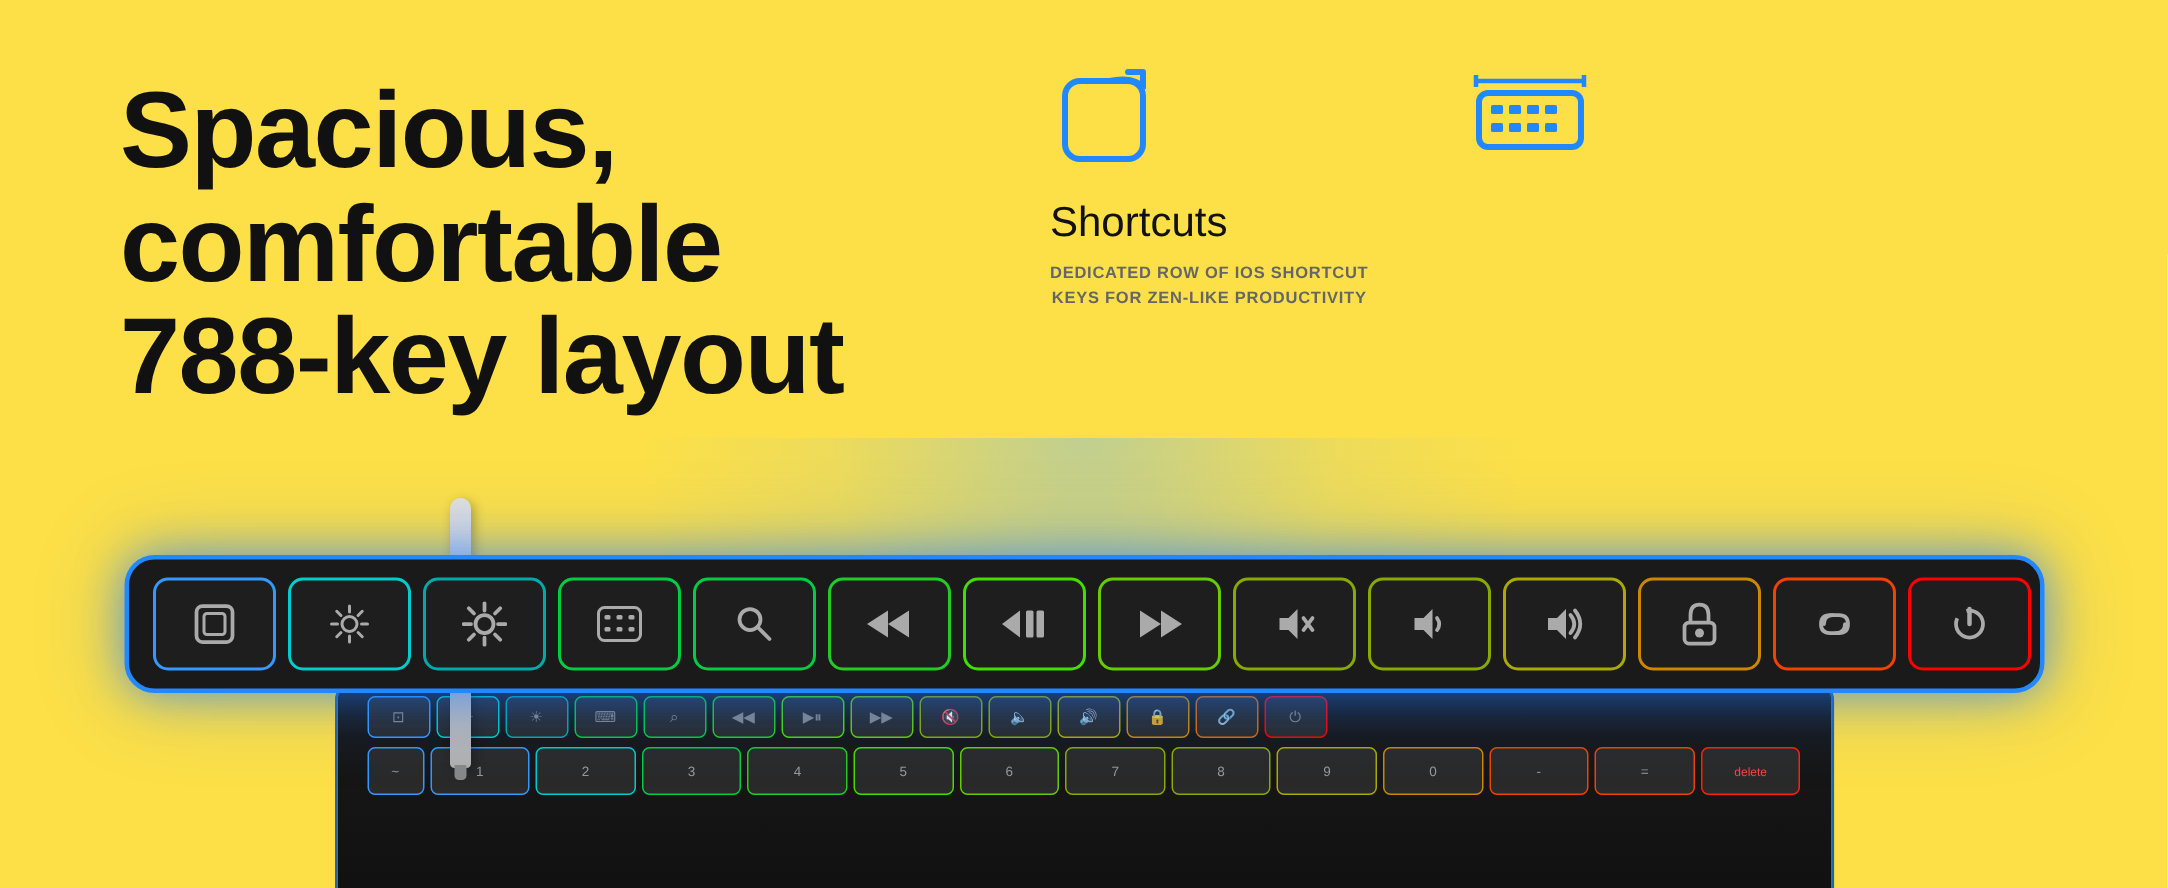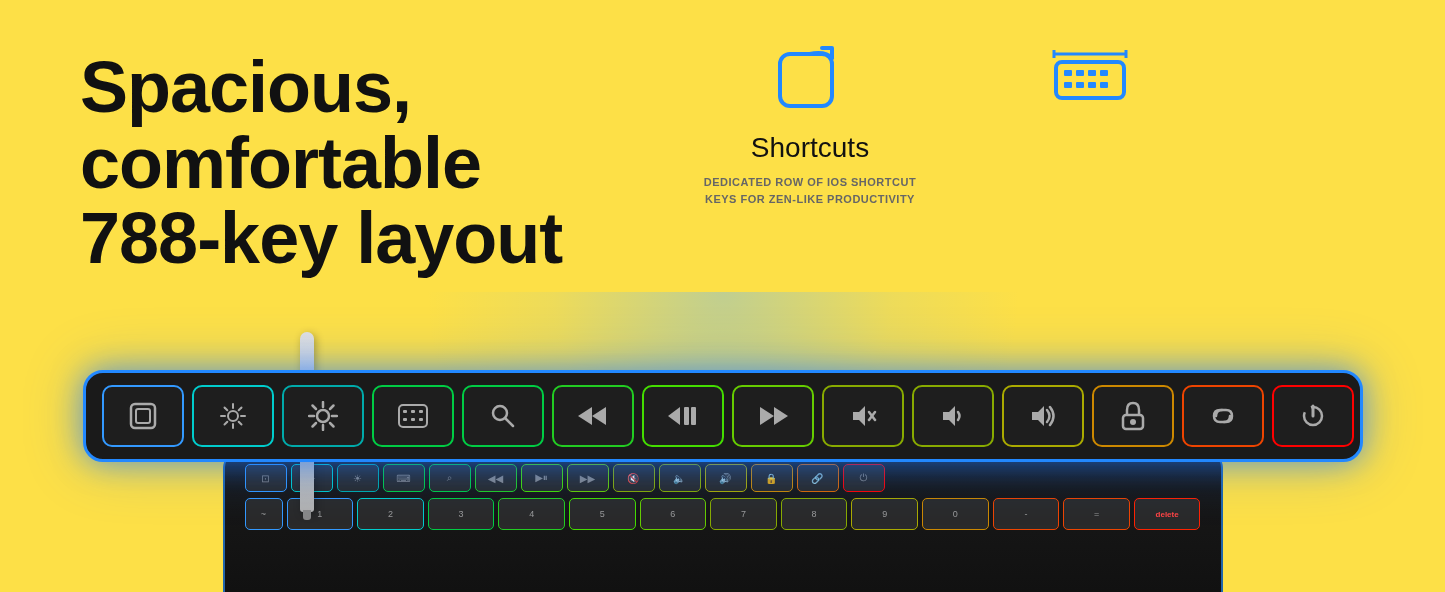--- a/index.html
+++ b/index.html
@@ -42,21 +42,21 @@
       top: 40px;
       width: 580px;
       display: flex;
       gap: 60px;
       align-items: flex-start;
     }
 
     .feature-item {
       display: flex;
       flex-direction: column;
-      align-items: center;
+      align-items: flex-start;
       width: 220px;
     }
 
     .feature-icon {
       width: 80px;
       height: 80px;
       margin-bottom: 12px;
     }
 
     .feature-title {
@@ -208,21 +208,21 @@
     .mk-blue { border: 1.5px solid #3399ff; }
     .mk-cyan { border: 1.5px solid #00cccc; }
     .mk-green1 { border: 1.5px solid #00cc44; }
     .mk-green2 { border: 1.5px solid #22cc22; }
     .mk-green3 { border: 1.5px solid #44dd00; }
     .mk-green4 { border: 1.5px solid #66cc00; }
     .mk-yellow1 { border: 1.5px solid #88aa00; }
     .mk-yellow2 { border: 1.5px solid #aaaa00; }
     .mk-orange1 { border: 1.5px solid #cc8800; }
     .mk-red1 { border: 1.5px solid #ee4400; }
-    .mk-red2 { border: 1.5px solid #ff2200; color: #ff4444; font-weight: bold; font-size: 8px; text-align: right; }
+    .mk-red2 { border: 1.5px solid #ff2200; color: #ff4444; font-weight: normal; font-size: 8px; text-align: right; }
 
     .pencil {
       position: absolute;
       left: 300px;
       bottom: 80px;
       width: 14px;
       height: 180px;
       background: linear-gradient(to bottom, #e0e0e0, #c8c8c8, #b0b0b0);
       border-radius: 7px 7px 3px 3px;
       z-index: 8;

